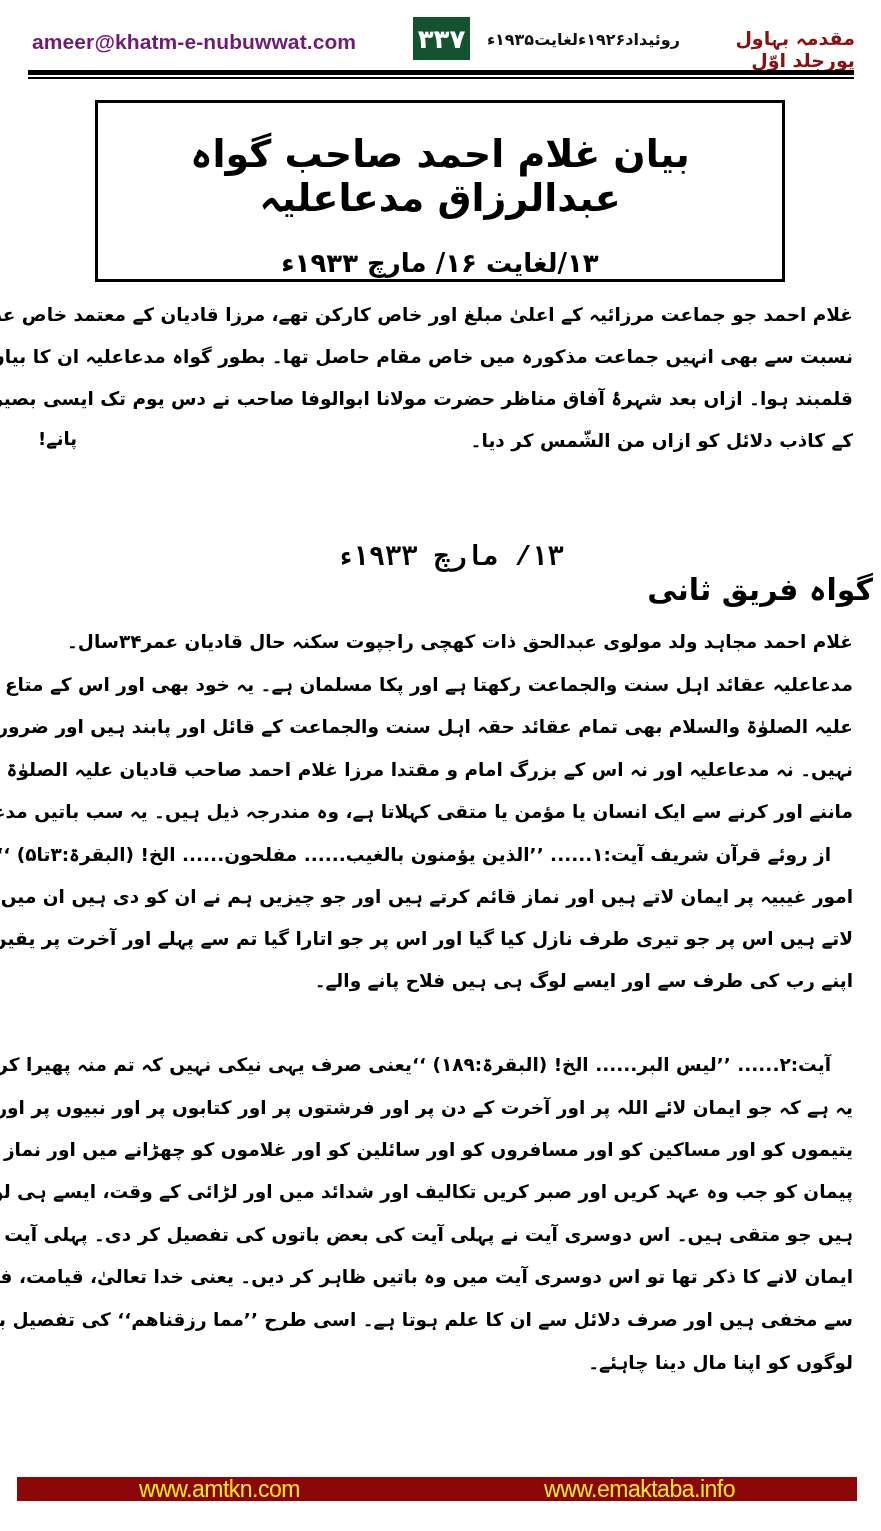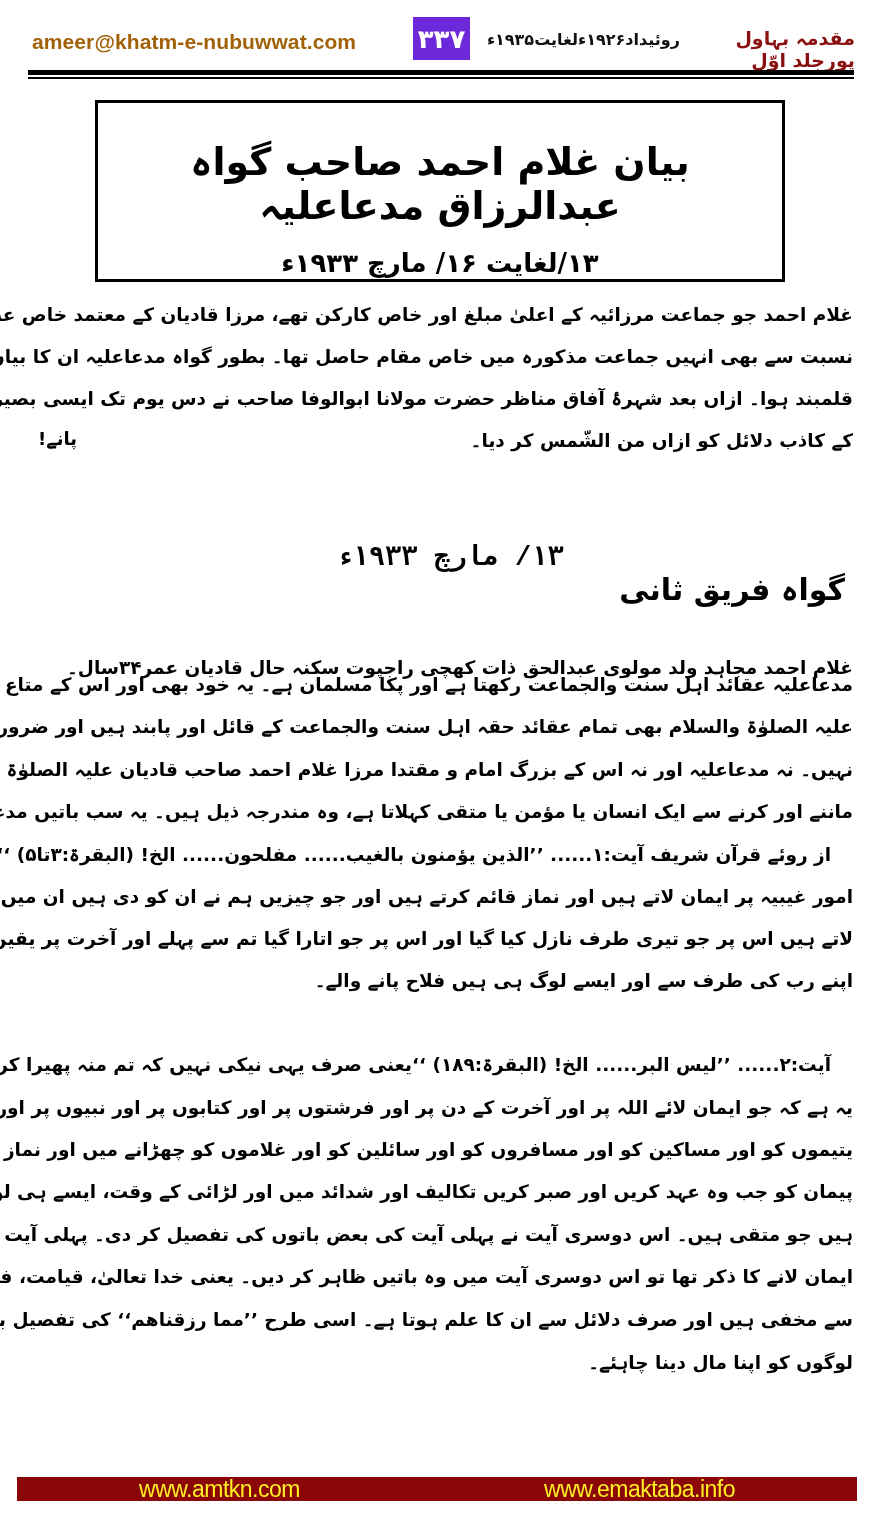--- a/index.html
+++ b/index.html
@@ -1,31 +1,31 @@
 <!DOCTYPE html>
 <html><head>
 <meta charset="utf-8">
 <style>
   html, body { margin:0; padding:0; background:#ffffff; }
   body { width:881px; height:1531px; position:relative; overflow:hidden; font-family:"DejaVu Sans", sans-serif; color:#000; }
   .abs { position:absolute; }
-  .email { left:32px; top:30px; font-family:"Liberation Sans", sans-serif; font-size:21px; font-weight:bold; color:#a16207; letter-spacing:0.1px; }
-  .pagebadge { left:413px; top:17px; width:57px; height:43px; background:#6d28d9; color:#fff; font-size:26px; font-weight:bold; display:flex; align-items:center; justify-content:center; direction:rtl; }
+  .email { left:32px; top:30px; font-family:"Liberation Sans", sans-serif; font-size:21px; font-weight:bold; color:#701a75; letter-spacing:0.1px; }
+  .pagebadge { left:413px; top:17px; width:57px; height:43px; background:#14532d; color:#fff; font-size:26px; font-weight:bold; display:flex; align-items:center; justify-content:center; direction:rtl; }
   .hdr-range { left:515px; top:30px; width:165px; text-align:left; direction:rtl; font-size:16px; font-weight:bold; color:#111; }
   .hdr-book { left:705px; top:27px; width:150px; text-align:right; direction:rtl; font-size:19px; font-weight:bold; color:#8b1010; }
   .rule-thick { left:28px; top:70px; width:826px; height:5px; background:#000; }
   .rule-thin { left:28px; top:77px; width:826px; height:1.5px; background:#000; }
   .titlebox { left:95px; top:100px; width:684px; height:176px; border:3px solid #000; }
-  .title-main { left:95px; top:140px; width:690px; text-align:center; direction:rtl; font-size:38px; font-weight:bold; }
+  .title-main { left:95px; top:132px; width:690px; text-align:center; direction:rtl; font-size:38px; font-weight:bold; }
   .title-date { left:95px; top:222px; width:690px; text-align:center; direction:rtl; font-size:26px; font-weight:bold;margin-top:26px; }
   .line { position:absolute; left:18px; width:835px; direction:rtl; text-align:justify; text-align-last:justify; font-size:18.5px; font-weight:bold; line-height:30px; white-space:nowrap; }
   .line.last { text-align-last:right; }
   .idara { position:absolute; left:38px; top:458px; direction:rtl; font-size:18px; font-weight:bold; }
   .section-date { left:300px; top:540px; width:300px; text-align:center; direction:rtl; font-size:27px; font-weight:bold;font-family:Liberation Mono, monospace; }
-  .section-heading { left:592px; top:572px; width:253px; text-align:right; direction:rtl; font-size:30px; font-weight:bold; }
+  .section-heading { left:620px; top:572px; width:253px; text-align:right; direction:rtl; font-size:30px; font-weight:bold; }
   .footer { left:17px; top:1477px; width:840px; height:24px; background:#8b0606; display:flex; align-items:flex-end; justify-content:space-around; font-family:"Liberation Sans", sans-serif; font-size:23px; color:#ffee22; letter-spacing:-0.5px; }
   .footer span { line-height:24px; }
 </style>
 </head>
 <body>
 
 <div class="abs email">ameer@khatm-e-nubuwwat.com</div>
 <div class="abs pagebadge">۳۳۷</div>
 <div class="abs hdr-range">روئیداد۱۹۲۶ءلغایت۱۹۳۵ء</div>
 <div class="abs hdr-book">مقدمہ بہاول پورجلد اوّل</div>
@@ -38,21 +38,21 @@
 
 <div class="line" style="top:300px;">غلام احمد جو جماعت مرزائیہ کے اعلیٰ مبلغ اور خاص کارکن تھے، مرزا قادیان کے معتمد خاص عبدالحق راجپوت کے فرزند تھے۔ اس</div>
 <div class="line" style="top:342px;">نسبت سے بھی انہیں جماعت مذکورہ میں خاص مقام حاصل تھا۔ بطور گواہ مدعاعلیہ ان کا بیان ۱۳/لغایت ۱۶/ مارچ ۱۹۳۳ء عدالت میں</div>
 <div class="line" style="top:384px;">قلمبند ہوا۔ ازاں بعد شہرۂ آفاق مناظر حضرت مولانا ابوالوفا صاحب نے دس یوم تک ایسی بصیرت افروز جرح فرمائی کہ غلام احمد کے بیان</div>
 <div class="line last" style="top:426px; width:400px; left:453px;">کے کاذب دلائل کو ازاں من الشّمس کر دیا۔</div>
 <div class="idara" style="top:428px;">پانے!</div>
 
 <div class="abs section-date">۱۳/ مارچ ۱۹۳۳ء</div>
 <div class="abs section-heading">گواہ فریق ثانی</div>
 
-<div class="line last" style="top:627px; width:560px; left:293px;margin-top:26px;">غلام احمد مجاہد ولد مولوی عبدالحق ذات کھچی راجپوت سکنہ حال قادیان عمر۳۴سال۔</div>
+<div class="line last" style="top:627px; width:560px; left:293px;">غلام احمد مجاہد ولد مولوی عبدالحق ذات کھچی راجپوت سکنہ حال قادیان عمر۳۴سال۔</div>
 <div class="line" style="top:670px;">مدعاعلیہ عقائد اہل سنت والجماعت رکھتا ہے اور پکا مسلمان ہے۔ یہ خود بھی اور اس کے متاع و مرشد حضرت مرزا غلام احمد صاحب</div>
 <div class="line" style="top:712px;">علیہ الصلوٰۃ والسلام بھی تمام عقائد حقہ اہل سنت والجماعت کے قائل اور پابند ہیں اور ضروریات دین میں سے کسی ضرورت حقہ کے قطعاً منکر</div>
 <div class="line" style="top:755px;">نہیں۔ نہ مدعاعلیہ اور نہ اس کے بزرگ امام و مقتدا مرزا غلام احمد صاحب قادیان علیہ الصلوٰۃ والسلام شرع شریف کی رو سے جن باتوں کے</div>
 <div class="line last" style="top:797px; width:780px; left:73px;">ماننے اور کرنے سے ایک انسان یا مؤمن یا متقی کہلاتا ہے، وہ مندرجہ ذیل ہیں۔ یہ سب باتیں مدعاعلیہ میں پائی جاتی ہیں۔</div>
 <div class="line" style="top:840px; width:813px; left:18px;">از روئے قرآن شریف آیت:۱...... ’’الذین یؤمنون بالغیب...... مفلحون...... الخ! (البقرۃ:۳تا۵) ‘‘یعنی وہ لوگ جو</div>
 <div class="line" style="top:882px;">امور غیبیہ پر ایمان لاتے ہیں اور نماز قائم کرتے ہیں اور جو چیزیں ہم نے ان کو دی ہیں ان میں سے وہ خرچ کرتے ہیں اور وہ لوگ جو ایمان</div>
 <div class="line" style="top:924px;">لاتے ہیں اس پر جو تیری طرف نازل کیا گیا اور اس پر جو اتارا گیا تم سے پہلے اور آخرت پر یقین رکھتے ہیں۔ ایسے لوگ ہی ہدایت پر ہیں۔</div>
 <div class="line last" style="top:966px; width:420px; left:433px;">اپنے رب کی طرف سے اور ایسے لوگ ہی ہیں فلاح پانے والے۔</div>
 <div class="line" style="top:1050px; width:813px; left:18px;">آیت:۲...... ’’لیس البر...... الخ! (البقرۃ:۱۸۹) ‘‘یعنی صرف یہی نیکی نہیں کہ تم منہ پھیرا کرو مشرق یا مغرب کو۔ حقیقی نیکی</div>
 <div class="line" style="top:1093px;">یہ ہے کہ جو ایمان لائے اللہ پر اور آخرت کے دن پر اور فرشتوں پر اور کتابوں پر اور نبیوں پر اور دے اپنا مال خدا کی محبت پر قریبیوں کو اور</div>

